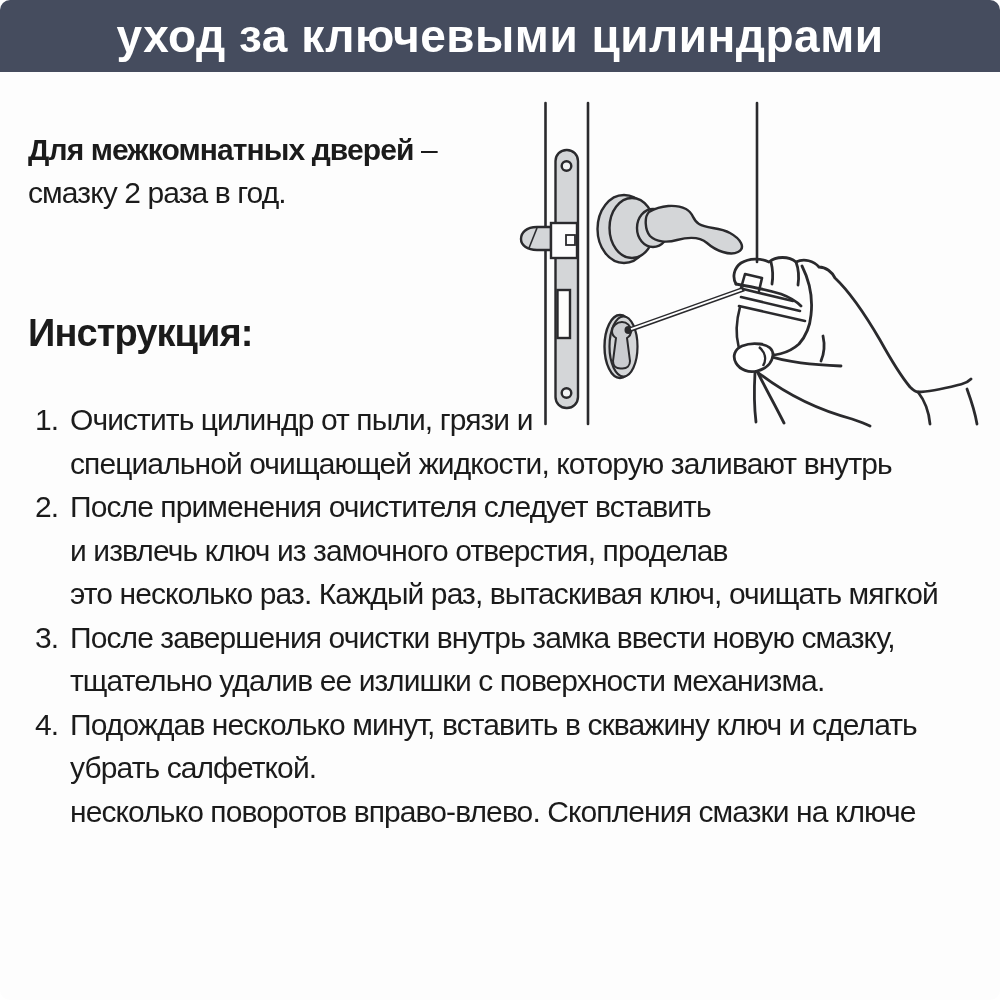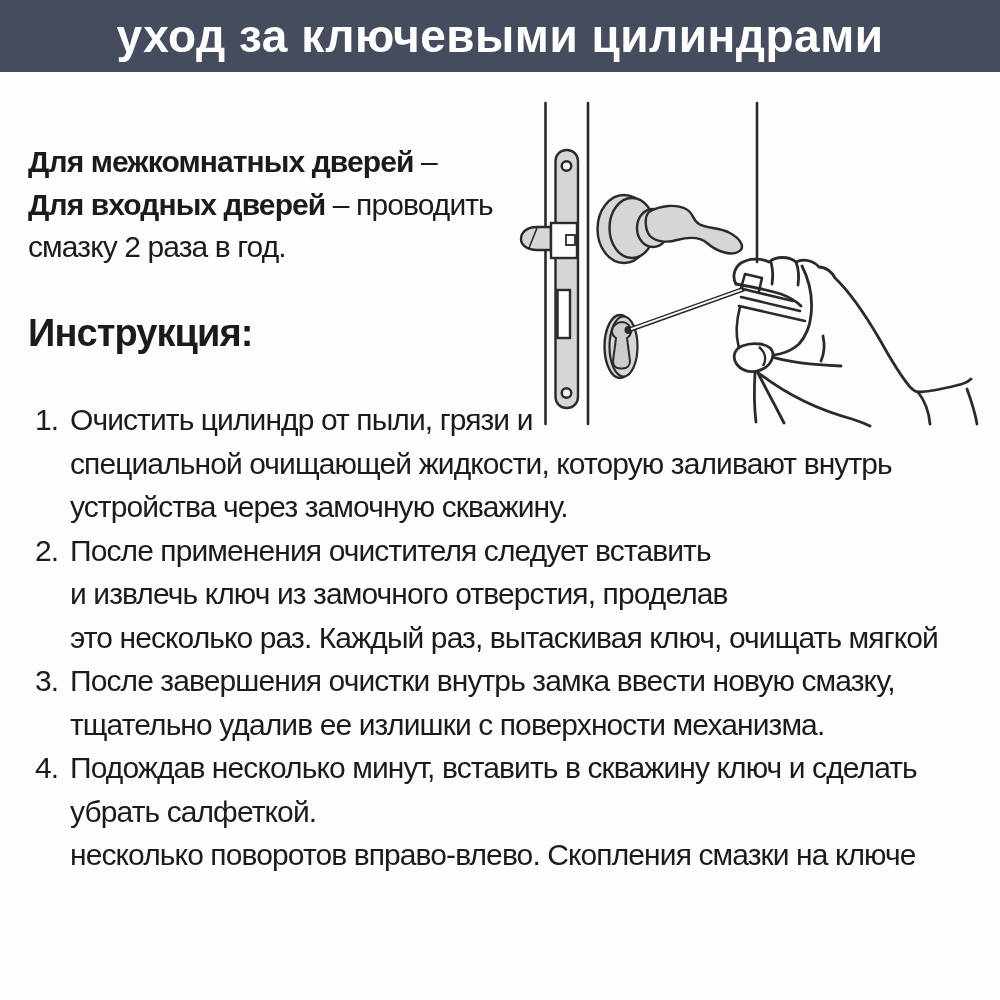--- a/index.html
+++ b/index.html
@@ -1,29 +1,29 @@
 <!DOCTYPE html>
 <html><head>
 <meta charset="utf-8">
 <style>
   html,body{margin:0;padding:0;background:#fff;}
   .page{
     position:relative;width:1000px;height:1000px;overflow:hidden;background:#fdfdfd;
-    font-family:"Liberation Sans",sans-serif;color:#1b1b1b;
+    font-family:"Liberation Sans",sans-serif;color:#1b1b1b;border-radius:10px;
   }
   .banner{
     position:absolute;left:0;top:0;width:1000px;height:72px;background:#454c5e;
     display:flex;align-items:center;justify-content:center;
   }
   .banner .title{
     color:#ffffff;font-size:46px;font-weight:bold;letter-spacing:0.5px;white-space:nowrap;
   }
   .illu{position:absolute;left:0;top:0;}
   .intro{
-    position:absolute;left:28px;top:141px;font-size:30px;letter-spacing:-0.9px;
+    position:absolute;left:28px;top:129px;font-size:30px;letter-spacing:-0.9px;
     line-height:42.5px;white-space:nowrap;z-index:2;
   }
   .intro b{font-weight:bold;}
   .heading{
     position:absolute;left:28px;top:315px;font-size:38px;font-weight:bold;
     letter-spacing:-0.9px;line-height:36px;white-space:nowrap;z-index:2;
   }
   .list{
     position:absolute;left:35px;top:398px;font-size:30px;letter-spacing:-0.9px;
     line-height:43.5px;z-index:2;
@@ -117,34 +117,32 @@
 
     <g stroke="#2a2a2d" stroke-width="2.8" stroke-linejoin="round">
       <path fill="#ffffff" d="M742,346 C735,349 732,356 736,363 C740,370 749,373 757,371
            C766,369 772,363 773,355 C773,349 768,345 760,344 C753,343 747,344 742,346 Z"></path>
       <path d="M759,347 C765,352 767,359 763,366" fill="none" stroke-width="2.4"></path>
     </g>
   </svg>
 
   <div class="intro">
     <div><b>Для межкомнатных дверей</b><span> –</span></div>
-    <div><b>Для входных дверей</b><span> – проводить</span></div>
     <div>смазку 2 раза в год.</div>
   </div>
 
   <div class="heading">Инструкция:</div>
 
   <div class="list">
 
     <div class="item">
       <span class="num">1.</span>
       <div class="lines">
         <div>Очистить цилиндр от пыли, грязи и</div>
         <div>специальной очищающей жидкости, которую заливают внутрь</div>
-        <div>устройства через замочную скважину.</div>
       </div>
     </div>
 
     <div class="item">
       <span class="num">2.</span>
       <div class="lines">
         <div>После применения очистителя следует вставить</div>
         <div>и извлечь ключ из замочного отверстия, проделав</div>
         <div>это несколько раз. Каждый раз, вытаскивая ключ, очищать мягкой</div>
       </div>

